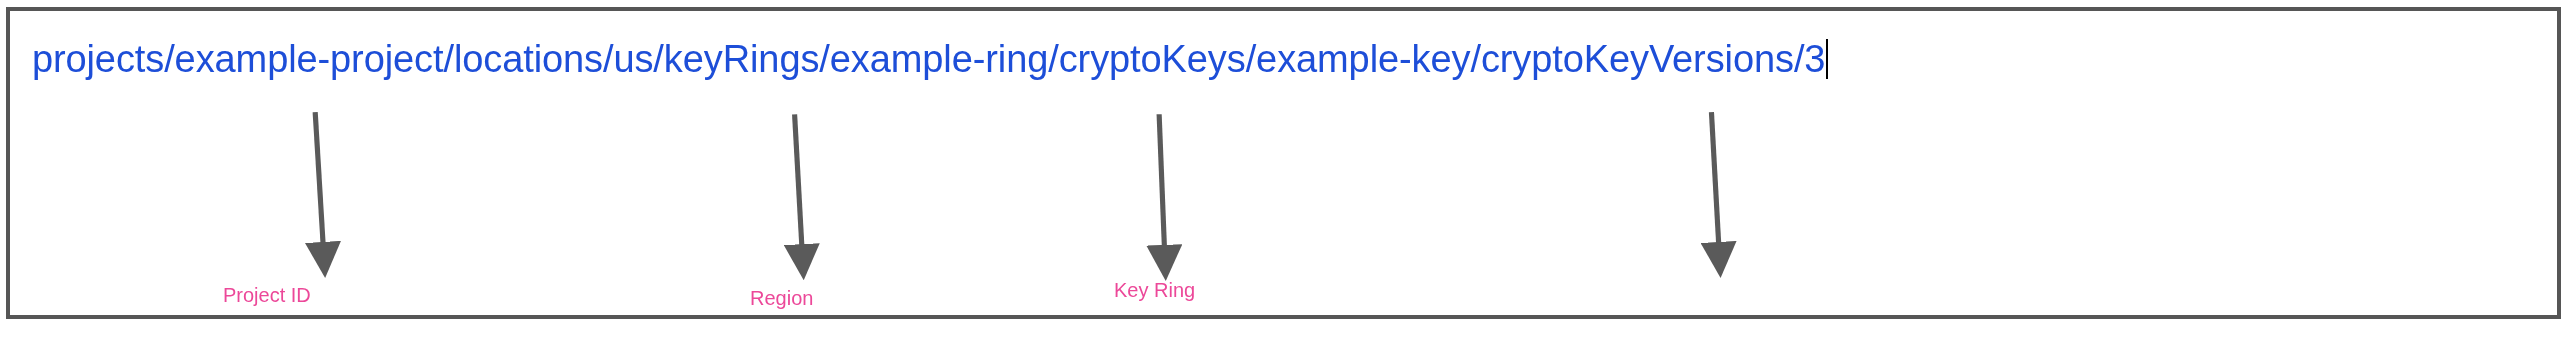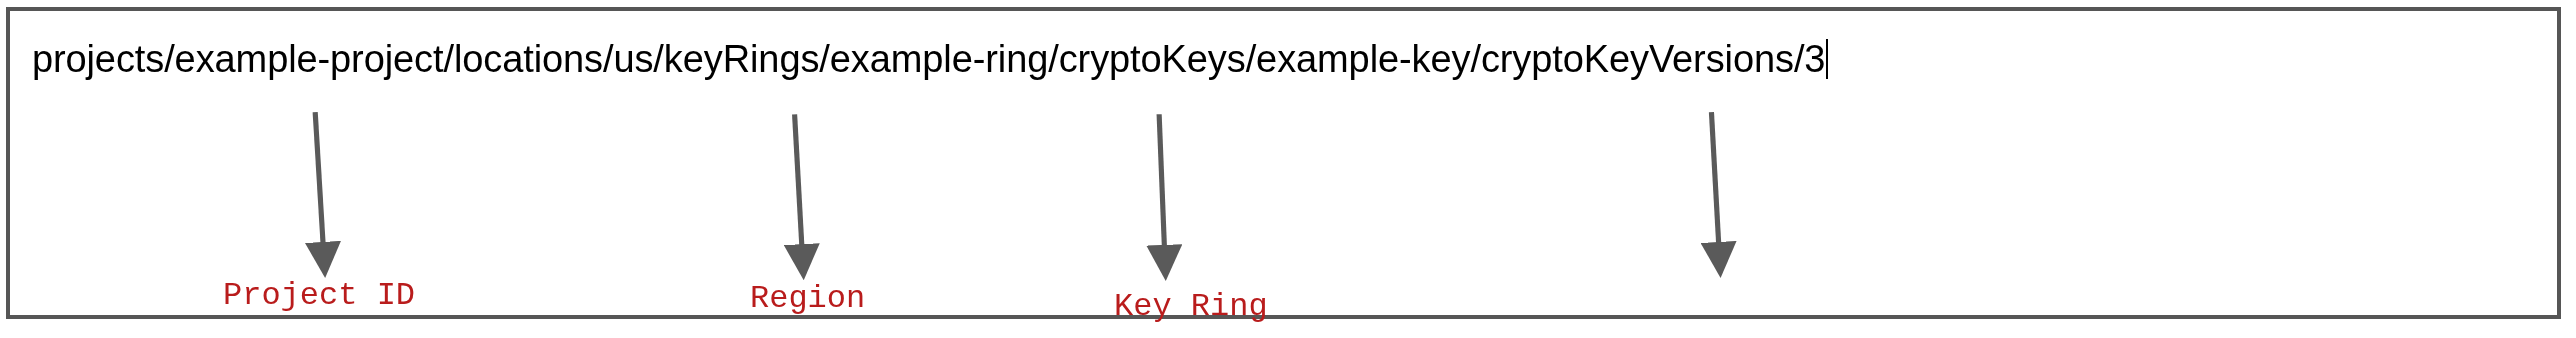--- a/index.html
+++ b/index.html
@@ -36,21 +36,21 @@
   
   #path-line {
     position: absolute;
     left: 22px;
     top: 20.6px;
     white-space: nowrap;
     font-family: "Liberation Sans", sans-serif;
     font-size: 38px;
     line-height: 46px;
     letter-spacing: -0.1px;
-    color: #000000;
+    color: #1d4ed8;
     display: flex;
     align-items: baseline;
   }
   #path-text {
     display: inline-block;
   }
   #text-caret {
     display: inline-block;
     width: 2.2px;
     height: 40px;
@@ -66,24 +66,24 @@
     left: 0;
     top: 0;
     width: 2576px;
     height: 339px;
     pointer-events: none;
   }
 
   
   .caption {
     position: absolute;
-    font-family: Liberation Mono, monospace;
-    font-size: 32px;
+    font-family: Liberation Sans, sans-serif;
+    font-size: 20px;
     line-height: 29.5px;
-    color: #b91c1c;
+    color: #ec4899;
     white-space: nowrap;
   }
 </style>
 </head>
 <body>
 
 <div id="canvas">
 
   <div id="frame" style="border-color: rgb(86, 86, 86);">
 
@@ -107,17 +107,17 @@
 
     <line class="ann-arrow" x1="1574" y1="155" x2="1581.363687877289" y2="340.0126579168865" stroke="#5a5a5a" stroke-width="7" marker-end="url(#arrowhead)"></line>
 
     <line class="ann-arrow" x1="2324" y1="152" x2="2334.1213279878857" y2="336.02414523428786" stroke="#5a5a5a" stroke-width="7" marker-end="url(#arrowhead)"></line>
   </svg>
 
   <div class="caption" style="left:223px; top:281px;">Project ID</div>
 
   <div class="caption" style="left:750px; top:284px;">Region</div>
 
-  <div class="caption" style="left:1114px; top:292px;">Key Ring</div>
+  <div class="caption" style="left:1114px; top:276px;">Key Ring</div>
 
 
 </div>
 
 
 </body></html>

